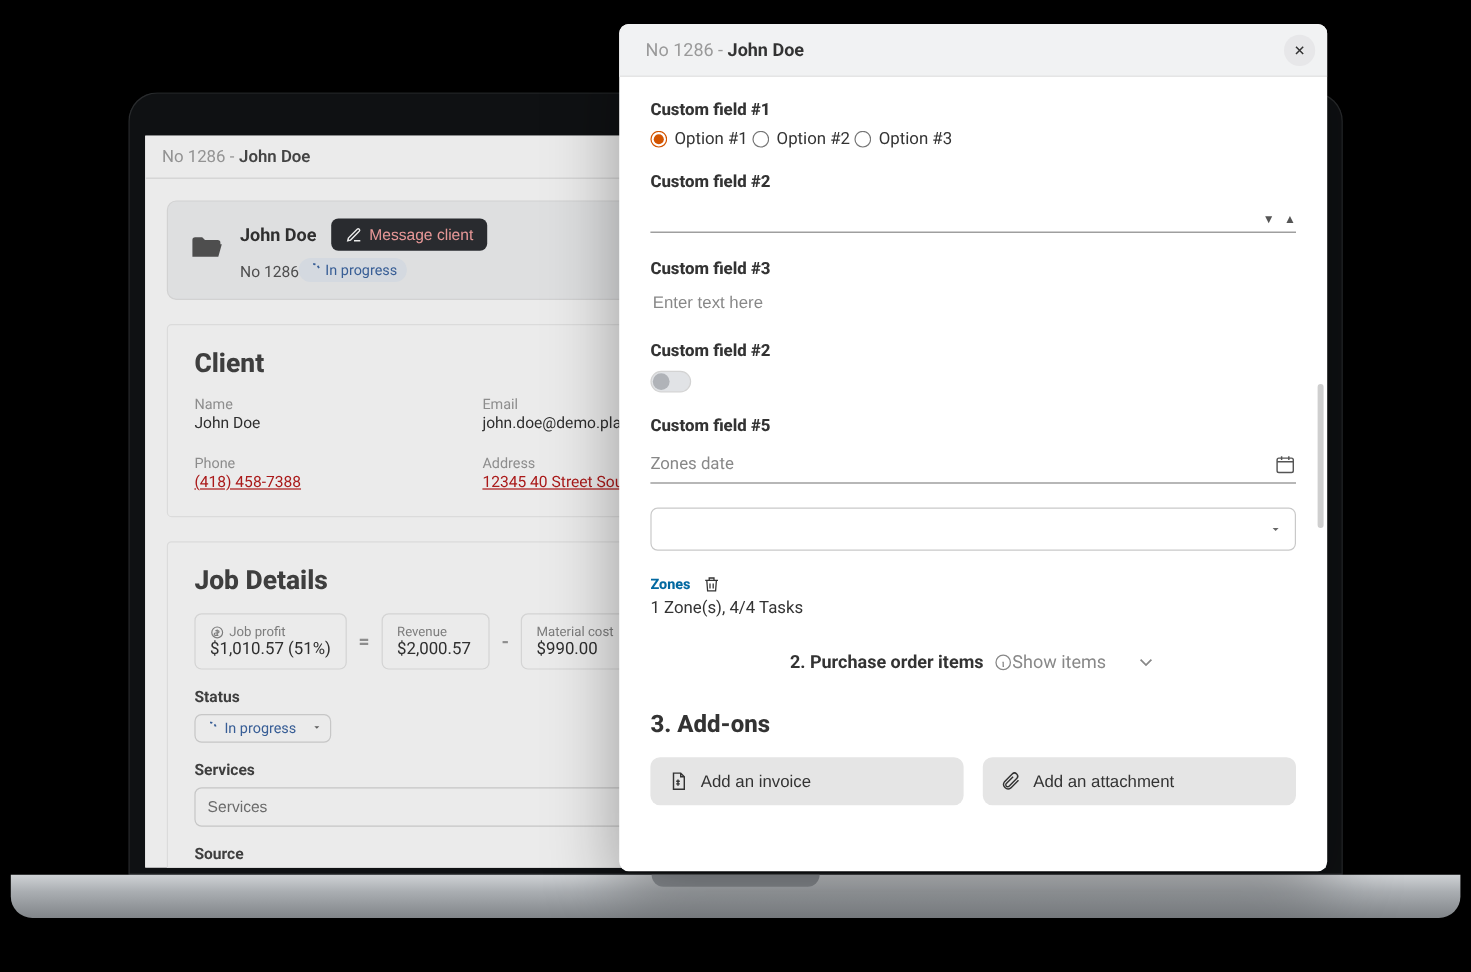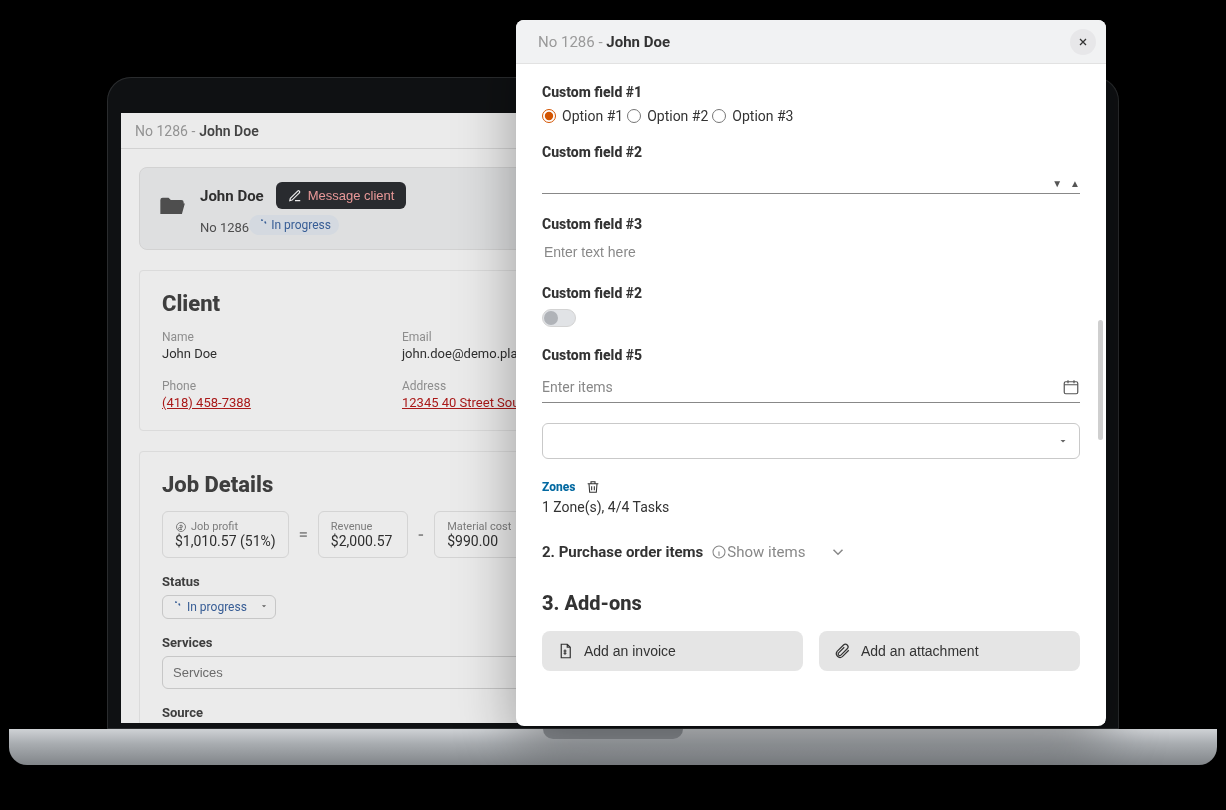--- a/index.html
+++ b/index.html
@@ -150,21 +150,21 @@
   .dropdown{
     border:1px solid #c9c9c9; border-radius:6px; height:36px; display:flex; align-items:center; justify-content:flex-end;
     padding:0 10px; background:#fff;
   }
   .dropdown svg{ width:12px; height:12px; fill:#666;}
 
   .zones-row{ display:flex; align-items:center; gap:10px; font-weight:800; font-size:12px; color:#0369a1;}
   .zones-row svg{ width:16px; height:16px; stroke:#333; fill:none; stroke-width:1.6;}
   .zones-sub{font-size:14px; color:#333; margin-top:4px; margin-bottom:28px;}
 
-  .po-row{ display:flex; align-items:center; justify-content:flex-start; color:#555; font-size:15px; margin-bottom:30px;}
+  .po-row{ display:flex; align-items:center; justify-content:center; color:#555; font-size:15px; margin-bottom:30px;}
   .po-left{ display:flex; align-items:center; gap:8px; font-weight:700; color:#333;}
   .po-left svg{width:16px;height:16px;stroke:#888;fill:none;stroke-width:1.6;}
   .po-right{ display:flex; align-items:center; gap:24px; color:#888; cursor:pointer;}
   .po-right svg{width:18px;height:18px;stroke:#888;fill:none;stroke-width:2;}
 
   .addons-title{ font-size:20px; font-weight:800; color:#333; margin-bottom:16px;}
   .addon-row{ display:flex; gap:16px;}
   .addon-btn{
     flex:1; background:#e5e5e5; border:none; border-radius:8px; height:40px;
     display:flex; align-items:center; padding:0 14px; gap:10px; font-size:14px; color:#333; cursor:pointer;
@@ -354,21 +354,21 @@
     <div class="field-block">
       <div class="fsec-label">Custom field #2</div>
       <div class="toggle">
           <div class="knob"></div>
         </div>
     </div>
 
     <div class="field-block">
       <div class="fsec-label">Custom field #5</div>
       <div class="date-row">
-        <span>Enter items</span>
+        <span>Zones date</span>
         <svg viewBox="0 0 24 24">
             <rect x="3" y="5" width="18" height="16" rx="2"></rect>
             <path d="M3 9h18M8 3v4M16 3v4"></path>
           </svg>
       </div>
     </div>
 
     <div class="field-block">
       <div class="dropdown">
         <svg viewBox="0 0 24 24">

